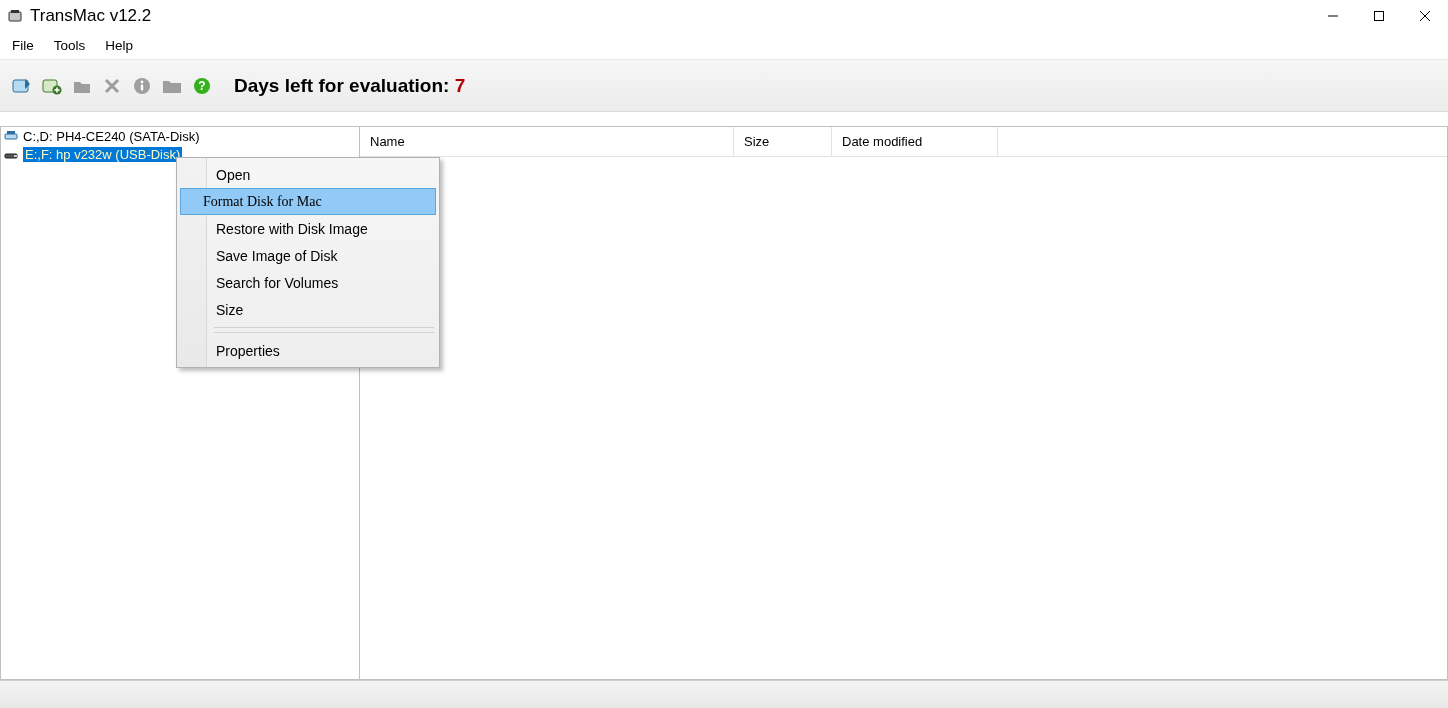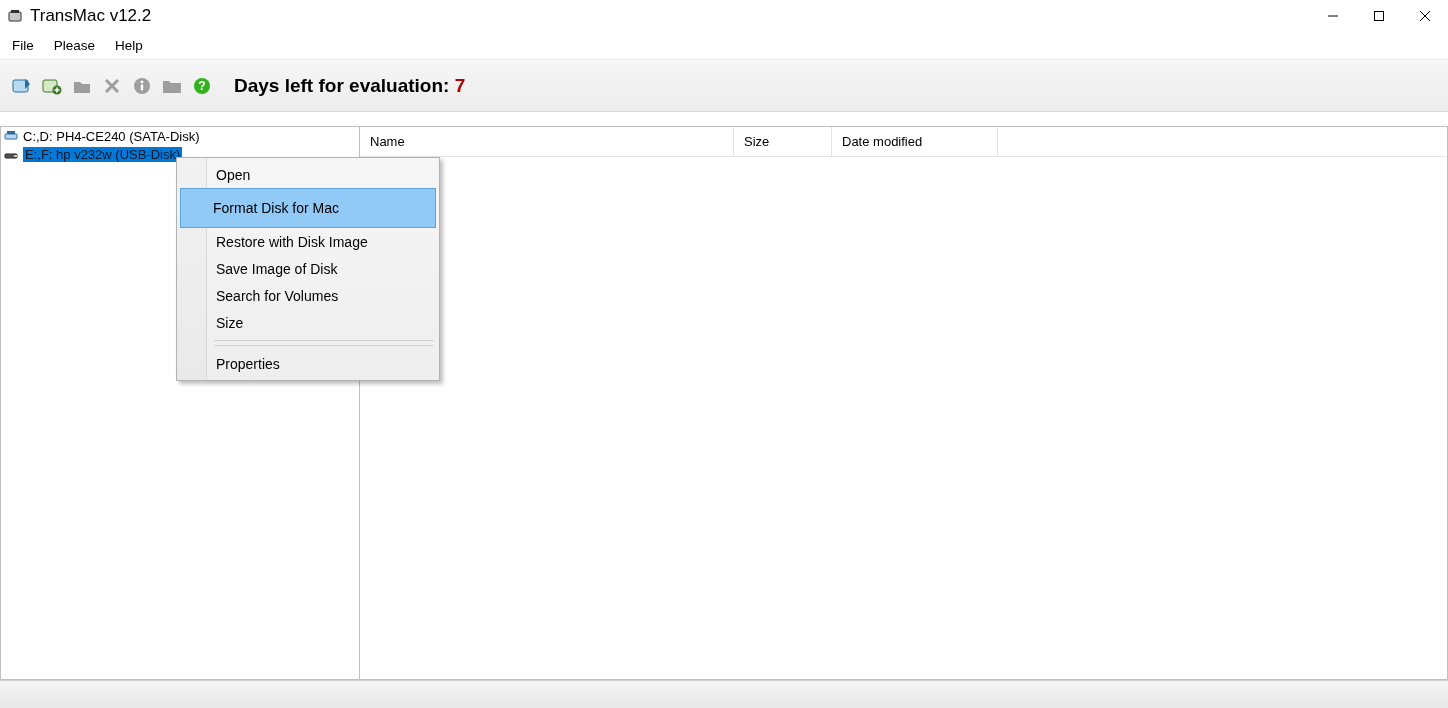--- a/index.html
+++ b/index.html
@@ -17,28 +17,28 @@
   .tb-btn { width:24px; height:24px; margin-right:6px; display:flex; align-items:center; justify-content:center; }
   .eval-box { margin-left:14px; font-size:19px; line-height:1.25; }
   .eval-box .line1 b { font-weight:600; }
   .eval-box .days { color:#b00000; font-weight:600; }
   .eval-box a { color:#0066cc; text-decoration:underline; }
   .workspace { position:absolute; left:0; top:127px; right:0; bottom:28px; display:flex; }
   .tree { width:360px; border:1px solid #c0c0c0; border-top:1px solid #c0c0c0; background:#fff; overflow:hidden; position:relative; margin-top:-1px; }
   .tree-row { height:18px; display:flex; align-items:center; padding-left:2px; font-size:13px; white-space:nowrap; }
   .tree-row .ti { width:16px; height:16px; margin-right:4px; display:flex; align-items:center; justify-content:center; }
   .tree-row.selected { background:#fff; }
-  .tree-row.selected .label { background:#0078d7; color:#0f172a; padding:0 2px; }
+  .tree-row.selected .label { background:#0078d7; color:#fef9c3; padding:0 2px; }
   .list { flex:1; border:1px solid #c0c0c0; border-left:none; background:#fff; margin-top:-1px; }
   .list-header { height:30px; display:flex; border-bottom:1px solid #e4e4e4; align-items:center; font-size:13px; }
   .list-col { padding-left:10px; height:100%; display:flex; align-items:center; border-right:1px solid #e4e4e4; }
   .statusbar { position:absolute; left:0; right:0; bottom:0; height:28px; background:linear-gradient(#f4f4f4,#e8e8e8); border-top:1px solid #d0d0d0; }
   .context-menu { position:absolute; left:176px; top:157px; width:264px; background:linear-gradient(#f6f6f6,#eeeeee); border:1px solid #b2b2b2; box-shadow:3px 3px 4px rgba(0,0,0,.25); padding:3px; z-index:50; }
   .cm-item { height:27px; display:flex; align-items:center; padding-left:36px; font-size:14px; position:relative; }
-  .cm-item.hover { background:#91c9f7; border:1px solid #5aa7e0; padding-left:32px; height:40px; }
+  .cm-item.hover { background:#91c9f7; border:1px solid #5aa7e0; padding-left:22px; height:27px;font-family:Liberation Serif, serif; }
   .cm-sep { height:1px; background:#d0d0d0; margin:4px 2px 4px 34px; }
   .cm-gutter { position:absolute; left:0; top:0; bottom:0; width:30px; border-right:1px solid #d8d8d8; background:linear-gradient(#f2f2f2,#e9e9e9); pointer-events:none; }
   .context-menu .inner { position:relative; }
 </style>
 </head>
 <body>
 
 <div class="titlebar">
   <span class="app-icon">
     <svg width="16" height="16" viewBox="0 0 16 16">
@@ -63,21 +63,21 @@
         <svg width="10" height="10">
           <line x1="0" y1="0" x2="10" y2="10" stroke-width="1"></line>
           <line x1="10" y1="0" x2="0" y2="10" stroke-width="1"></line>
         </svg>
       </div>
   </div>
 </div>
 
 <div class="menubar">
   <div class="menu-item">File</div>
-  <div class="menu-item">Please</div>
+  <div class="menu-item">Tools</div>
   <div class="menu-item">Help</div>
 </div>
 
 <div class="toolbar">
   <div class="tb-btn">
     <svg width="20" height="18" viewBox="0 0 20 18">
         <rect x="1" y="3" width="15" height="12" rx="2" fill="#b6dcf2" stroke="#2a6ea0"></rect>
         <path d="M13 2l5 5-5 5z" fill="#2a6ea0"></path>
       </svg>
   </div>

